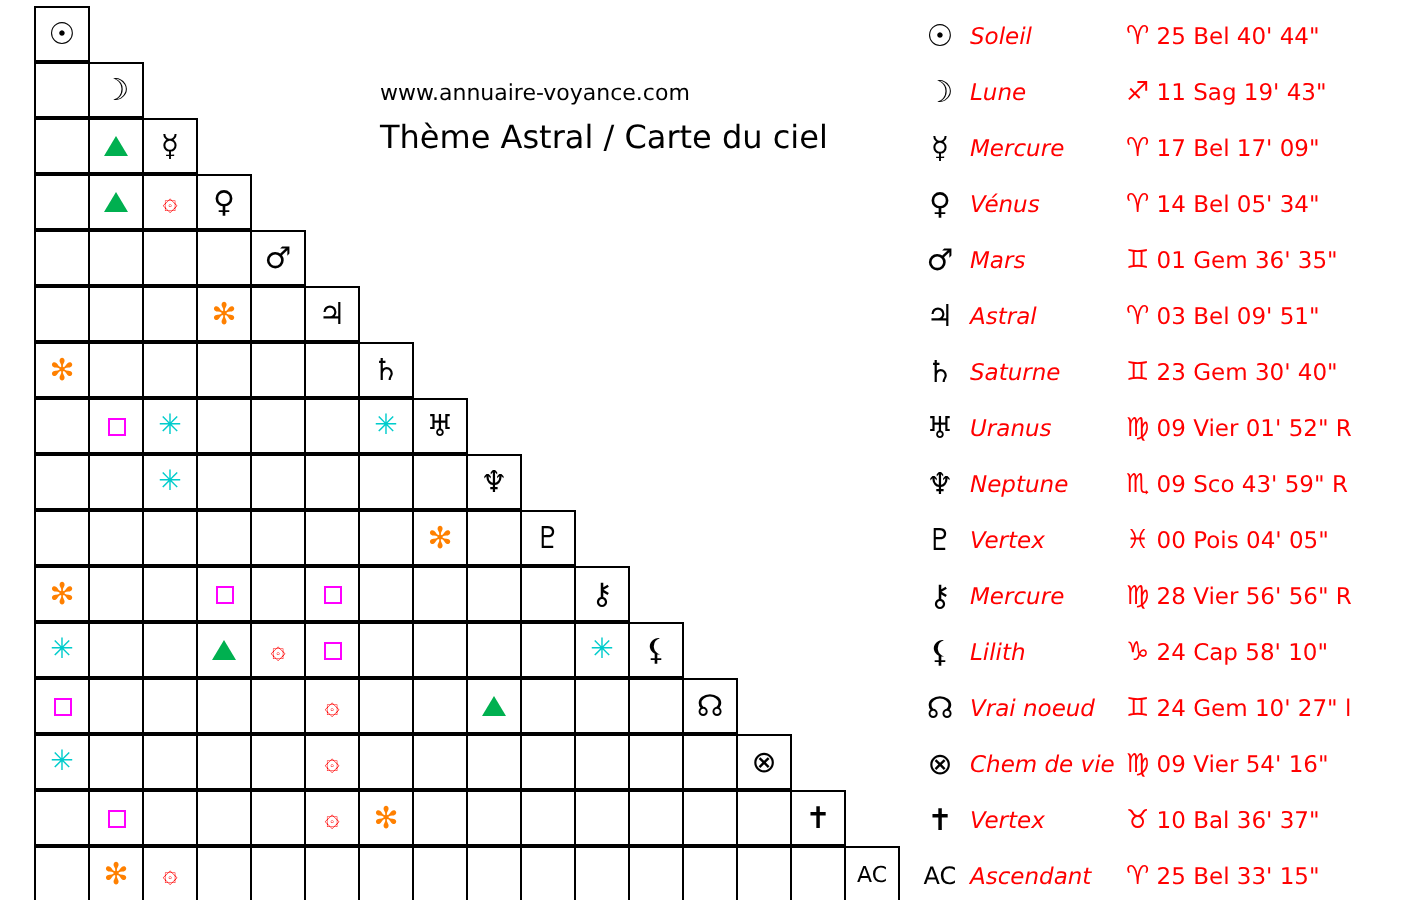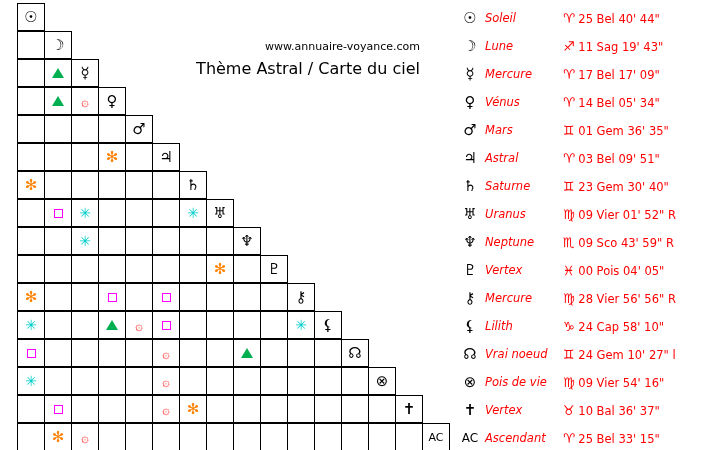--- a/index.html
+++ b/index.html
@@ -18,21 +18,21 @@
 
   
   .asp{font-size:13px;line-height:1;}
   .conj{color:#ff8000;font-size:15px;}      
   .sext{color:#00cccc;font-size:14px;}
   .oppo{color:#ff0000;font-size:13px;}
   .sq-shape{width:9px;height:9px;border:1.6px solid #ff00ff;box-sizing:border-box;}
   .tri-shape{width:0;height:0;border-left:6px solid transparent;border-right:6px solid transparent;border-bottom:10px solid #00b050;}
 
   
-  #titles{position:absolute;left:190px;top:40px;width:230px;text-align:right;}
+  #titles{position:absolute;left:190px;top:40px;width:230px;text-align:left;}
   #titles .t1{font-size:11px;color:#000;margin-bottom:6px;}
   #titles .t2{font-size:16px;color:#000;}
 
   
   #table{position:absolute;left:455px;top:4px;width:248px;}
   .trow{display:flex;align-items:center;height:28px;}
   .tsym{width:30px;text-align:center;font-size:15px;color:#000;}
   .tname{width:78px;font-size:11.5px;color:#ff0000;font-style:italic;}
   .tpos{flex:1;font-size:11.5px;color:#ff0000;white-space:nowrap;}
   .tpos .zsign{font-size:13px;}
@@ -365,21 +365,21 @@
       <div class="tname">Lilith</div>
       <div class="tpos"><span class="zsign">♑</span><span> 24 Cap 58' 10"</span></div>
     </div>
     <div class="trow">
       <div class="tsym">☊</div>
       <div class="tname">Vrai noeud</div>
       <div class="tpos"><span class="zsign">♊</span><span> 24 Gem 10' 27" l</span></div>
     </div>
     <div class="trow">
       <div class="tsym">⊗</div>
-      <div class="tname">Pois de vie</div>
+      <div class="tname">Chem de vie</div>
       <div class="tpos"><span class="zsign">♍</span><span> 09 Vier 54' 16"</span></div>
     </div>
     <div class="trow">
       <div class="tsym">✝</div>
       <div class="tname">Vertex</div>
       <div class="tpos"><span class="zsign">♉</span><span> 10 Bal 36' 37"</span></div>
     </div>
     <div class="trow">
       <div class="tsym" style="font-size: 12px;">AC</div>
       <div class="tname">Ascendant</div>

